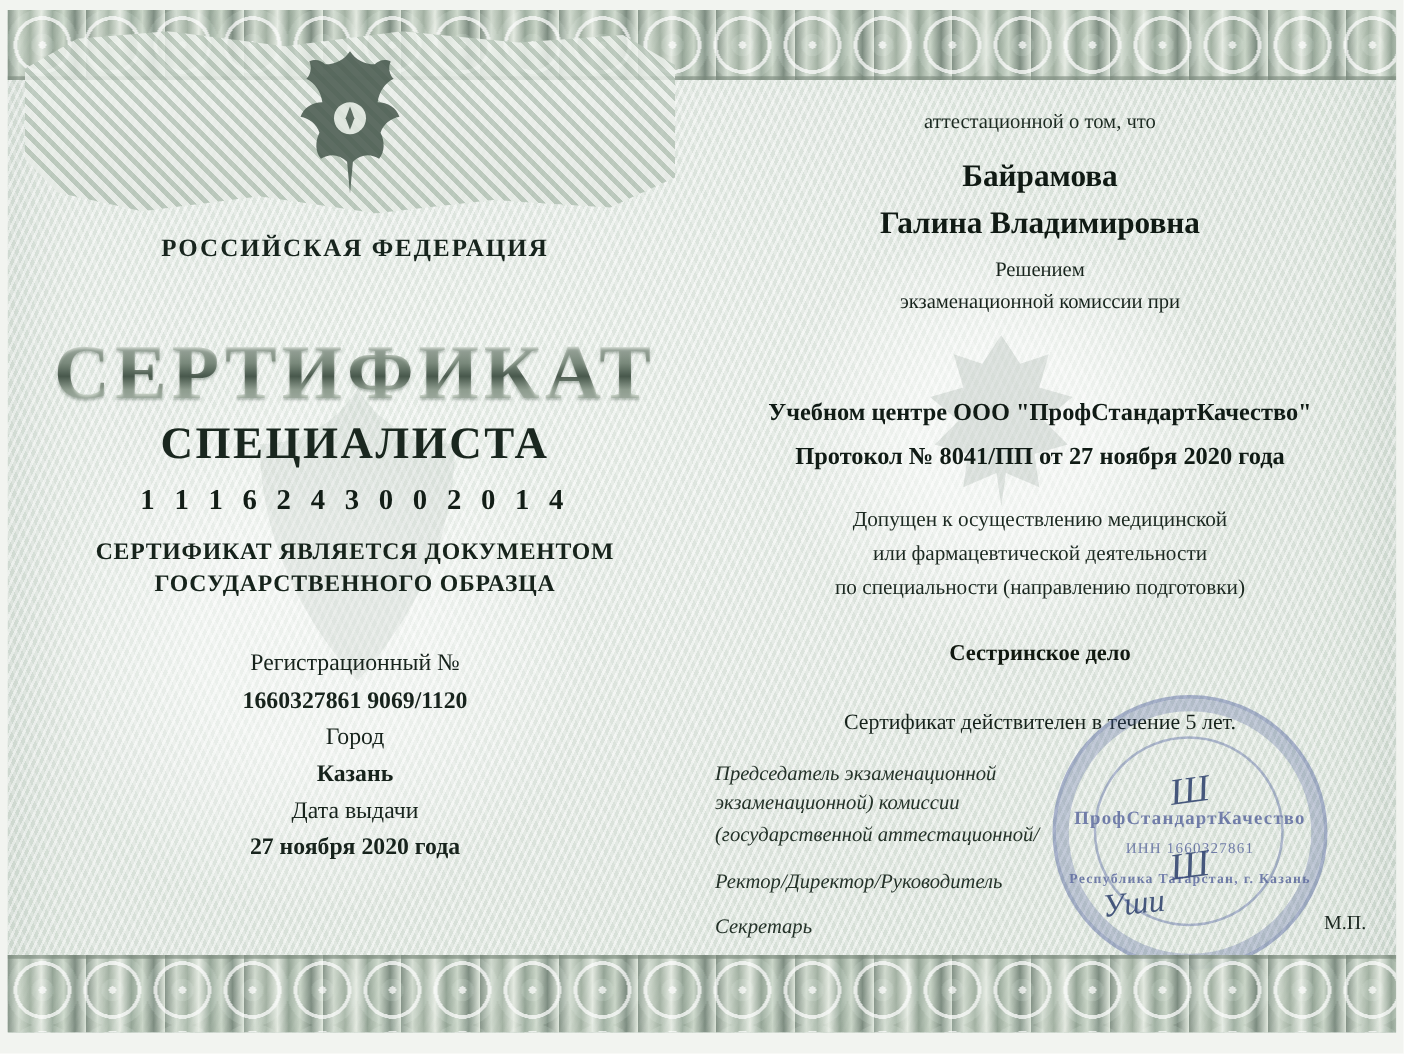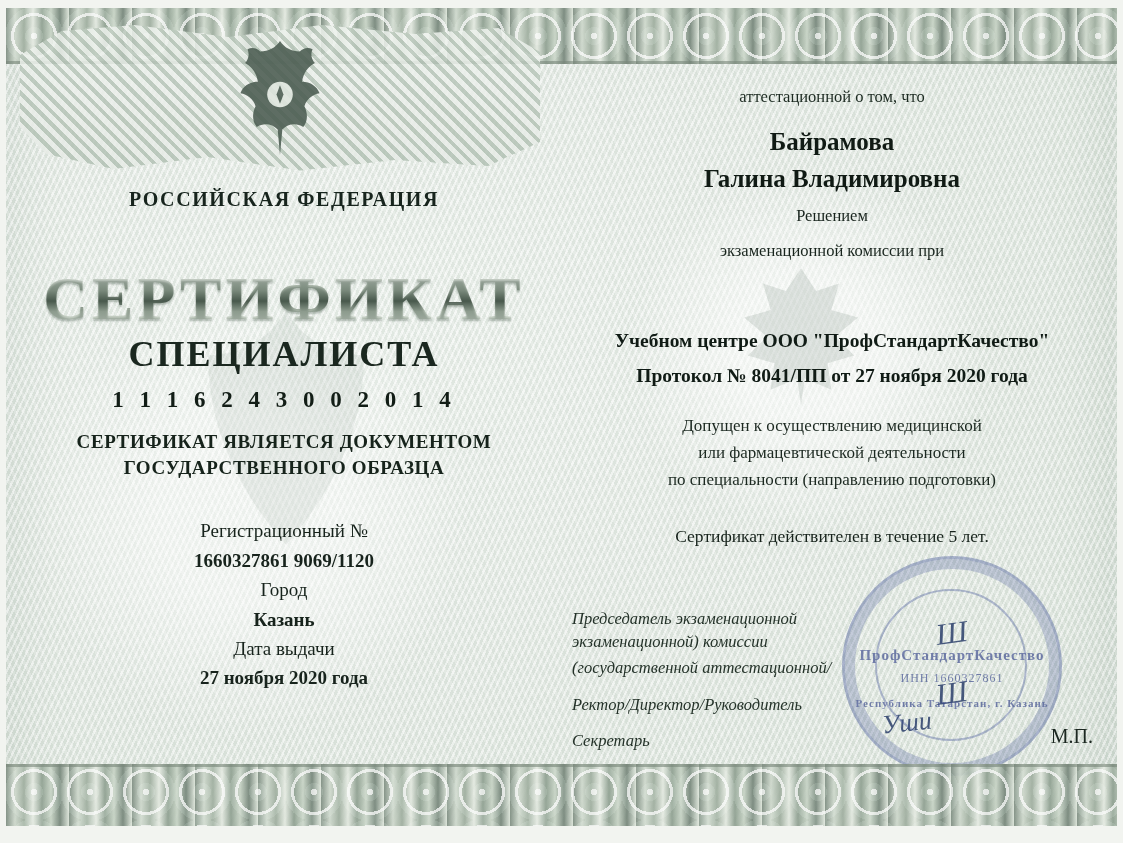--- a/index.html
+++ b/index.html
@@ -214,21 +214,21 @@
     font-size: 16.5px;
     line-height: 1.3;
     color: #243229;
   }
   .sig-row { margin-bottom: 14px; }
   .sig-row.tight { margin-bottom: 10px; }
   .mp {
     position: absolute;
     right: 24px;
     bottom: 78px;
-    font-size: 20px;
+    font-size: 16px;
     color: #1b2720;
   }
   
   .hand {
     position: absolute;
     font-family: "Liberation Serif", serif;
     font-style: italic;
     color: #2b3f6b;
     opacity: 0.85;
   }
@@ -344,29 +344,30 @@
         <div class="reg-label">Дата выдачи</div>
         <div class="reg-value">27 ноября 2020 года</div>
       </div>
     </div>
 
     <div class="right-col">
       <div class="r-small">аттестационной о том, что</div>
       <div class="r-name">Байрамова</div>
       <div class="r-name" style="margin-top:4px">Галина Владимировна</div>
       <div class="r-decision">Решением</div>
-      <div class="r-decision" style="margin-top:12px">экзаменационной комиссии при</div>
+      <div class="r-decision" style="margin-top:2px">экзаменационной комиссии при</div>
 
       <div class="r-center">Учебном центре ООО "ПрофСтандартКачество"</div>
       <div class="r-center" style="margin-top:6px">Протокол № 8041/ПП от 27 ноября 2020 года</div>
 
       <div class="r-admit">Допущен к осуществлению медицинской</div>
       <div class="r-admit" style="margin-top:2px">или фармацевтической деятельности</div>
       <div class="r-admit" style="margin-top:2px">по специальности (направлению подготовки)</div>
 
+      <div class="r-spec">Сестринское дело</div>
       <div class="r-valid">Сертификат действителен в течение 5 лет.</div>
     </div>
 
     <div class="sig-block">
       <div class="sig-row tight">Председатель экзаменационной</div>
       <div class="sig-row" style="margin-top:-8px">экзаменационной) комиссии</div>
       <div class="sig-row tight" style="margin-top:-10px">(государственной аттестационной/</div>
       <div class="sig-row" style="margin-top:16px">Ректор/Директор/Руководитель</div>
       <div class="sig-row" style="margin-top:14px">Секретарь</div>
     </div>

